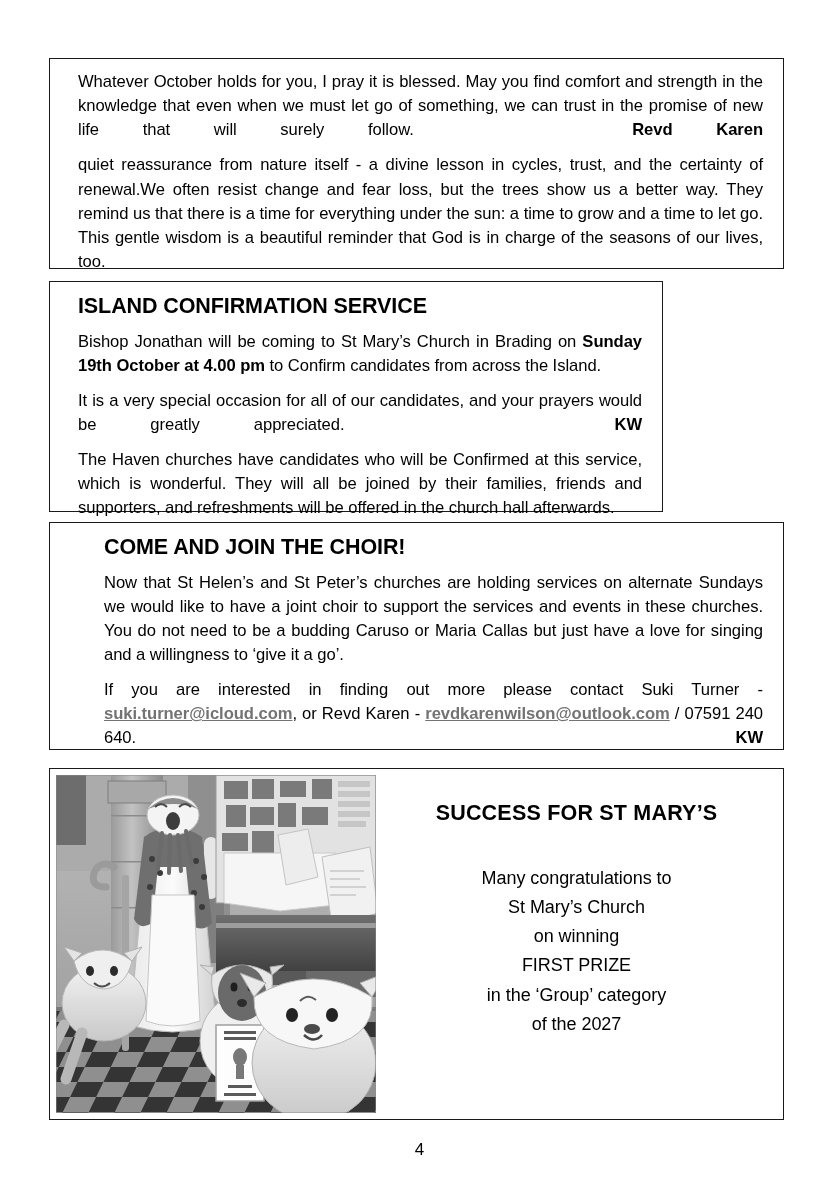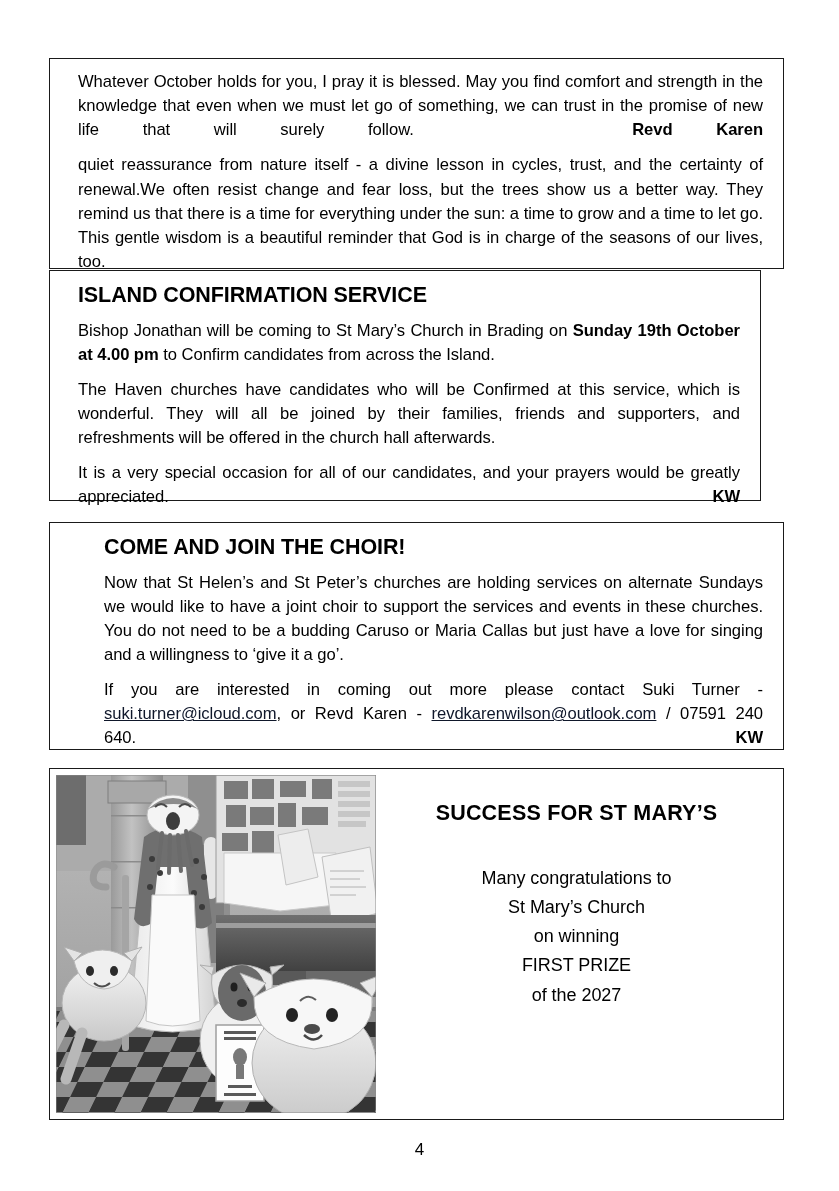--- a/index.html
+++ b/index.html
@@ -24,21 +24,21 @@
   }
 
   .box {
     position: absolute;
     border: 1.5px solid #1a1a1a;
     box-sizing: border-box;
     background: #ffffff;
   }
 
   #box-pastoral { left: 49px; top: 58px;  width: 735px; height: 211px; }
-  #box-confirmation { left: 49px; top: 270px; width: 712px; height: 231px; }
+  #box-confirmation { left: 49px; top: 281px; width: 614px; height: 231px; }
   #box-choir { left: 49px; top: 522px; width: 735px; height: 228px; padding-left: 26px; }
   #box-success { left: 49px; top: 768px; width: 735px; height: 352px; }
 
   .box-inner {
     padding: 11px 20px 10px 28px;
   }
 
   h2.section-heading {
     font-size: 21.5px;
     font-weight: bold;
@@ -58,23 +58,23 @@
   p.body-text:last-child { margin-bottom: 0; }
 
   
   p.body-text.force-justify {
     text-align-last: justify;
   }
 
   b, strong { font-weight: bold; }
 
   .email-link {
-    font-weight: normal;
+    font-weight: bold;
     text-decoration: underline;
-    color: #0f172a;
+    color: #737373;
   }
 
   
   .success-flex {
     display: flex;
     flex-direction: row;
     height: 100%;
     box-sizing: border-box;
     padding: 6px 6px 6px 6px;
   }
@@ -136,37 +136,37 @@
       </p>
     </div>
   </section>
 
   <section class="box" id="box-confirmation">
     <div class="box-inner">
       <h2 class="section-heading">ISLAND CONFIRMATION SERVICE</h2>
       <p class="body-text">
         <span>Bishop Jonathan will be coming to St Mary’s Church in Brading on </span><b>Sunday 19th October at 4.00 pm</b><span> to Confirm candidates from across the Island.</span>
       </p>
+      <p class="body-text force-justify">
+        <span>It is a very special occasion for all of our candidates, and your prayers would be greatly appreciated.</span><span>&nbsp;&nbsp;&nbsp;&nbsp;&nbsp;</span><b>KW</b>
+      </p>
       <p class="body-text">
         <span>The Haven churches have candidates who will be Confirmed at this service, which is wonderful. They will all be joined by their families, friends and supporters, and refreshments will be offered in the church hall afterwards.</span>
-      </p>
-      <p class="body-text force-justify">
-        <span>It is a very special occasion for all of our candidates, and your prayers would be greatly appreciated.</span><span>&nbsp;&nbsp;&nbsp;&nbsp;&nbsp;</span><b>KW</b>
       </p>
     </div>
   </section>
 
   <section class="box" id="box-choir">
     <div class="box-inner">
       <h2 class="section-heading">COME AND JOIN THE CHOIR!</h2>
       <p class="body-text">
         <span>Now that St Helen’s and St Peter’s churches are holding services on alternate Sundays we would like to have a joint choir to support the services and events in these churches. You do not need to be a budding Caruso or Maria Callas but just have a love for singing and a willingness to ‘give it a go’.</span>
       </p>
       <p class="body-text force-justify">
-        <span>If you are interested in coming out more please contact Suki Turner - </span><a class="email-link" href="#">suki.turner@icloud.com</a><span>, or Revd Karen - </span><a class="email-link" href="#">revdkarenwilson@outlook.com</a><span> / 07591 240 640.</span><span>&nbsp;&nbsp;&nbsp;&nbsp;&nbsp;</span><b>KW</b>
+        <span>If you are interested in finding out more please contact Suki Turner - </span><a class="email-link" href="#">suki.turner@icloud.com</a><span>, or Revd Karen - </span><a class="email-link" href="#">revdkarenwilson@outlook.com</a><span> / 07591 240 640.</span><span>&nbsp;&nbsp;&nbsp;&nbsp;&nbsp;</span><b>KW</b>
       </p>
     </div>
   </section>
 
   <section class="box" id="box-success">
     <div class="success-flex">
 
       <figure class="photo-wrap" style="margin:0;">
         <svg class="photo-svg" viewBox="0 0 320 338" preserveAspectRatio="none">
           <defs>
@@ -338,20 +338,21 @@
           </g>
         </svg>
       </figure>
 
       <div class="success-text">
         <div class="success-heading">SUCCESS FOR ST MARY’S</div>
         <div class="success-line">Many congratulations to</div>
         <div class="success-line">St Mary’s Church</div>
         <div class="success-line">on winning</div>
         <div class="success-line bold">FIRST PRIZE</div>
+        <div class="success-line">in the ‘Group’ category</div>
         <div class="success-line">of the 2027</div>
       </div>
 
     </div>
   </section>
 
   <div class="page-number">4</div>
 
 </div>
 

